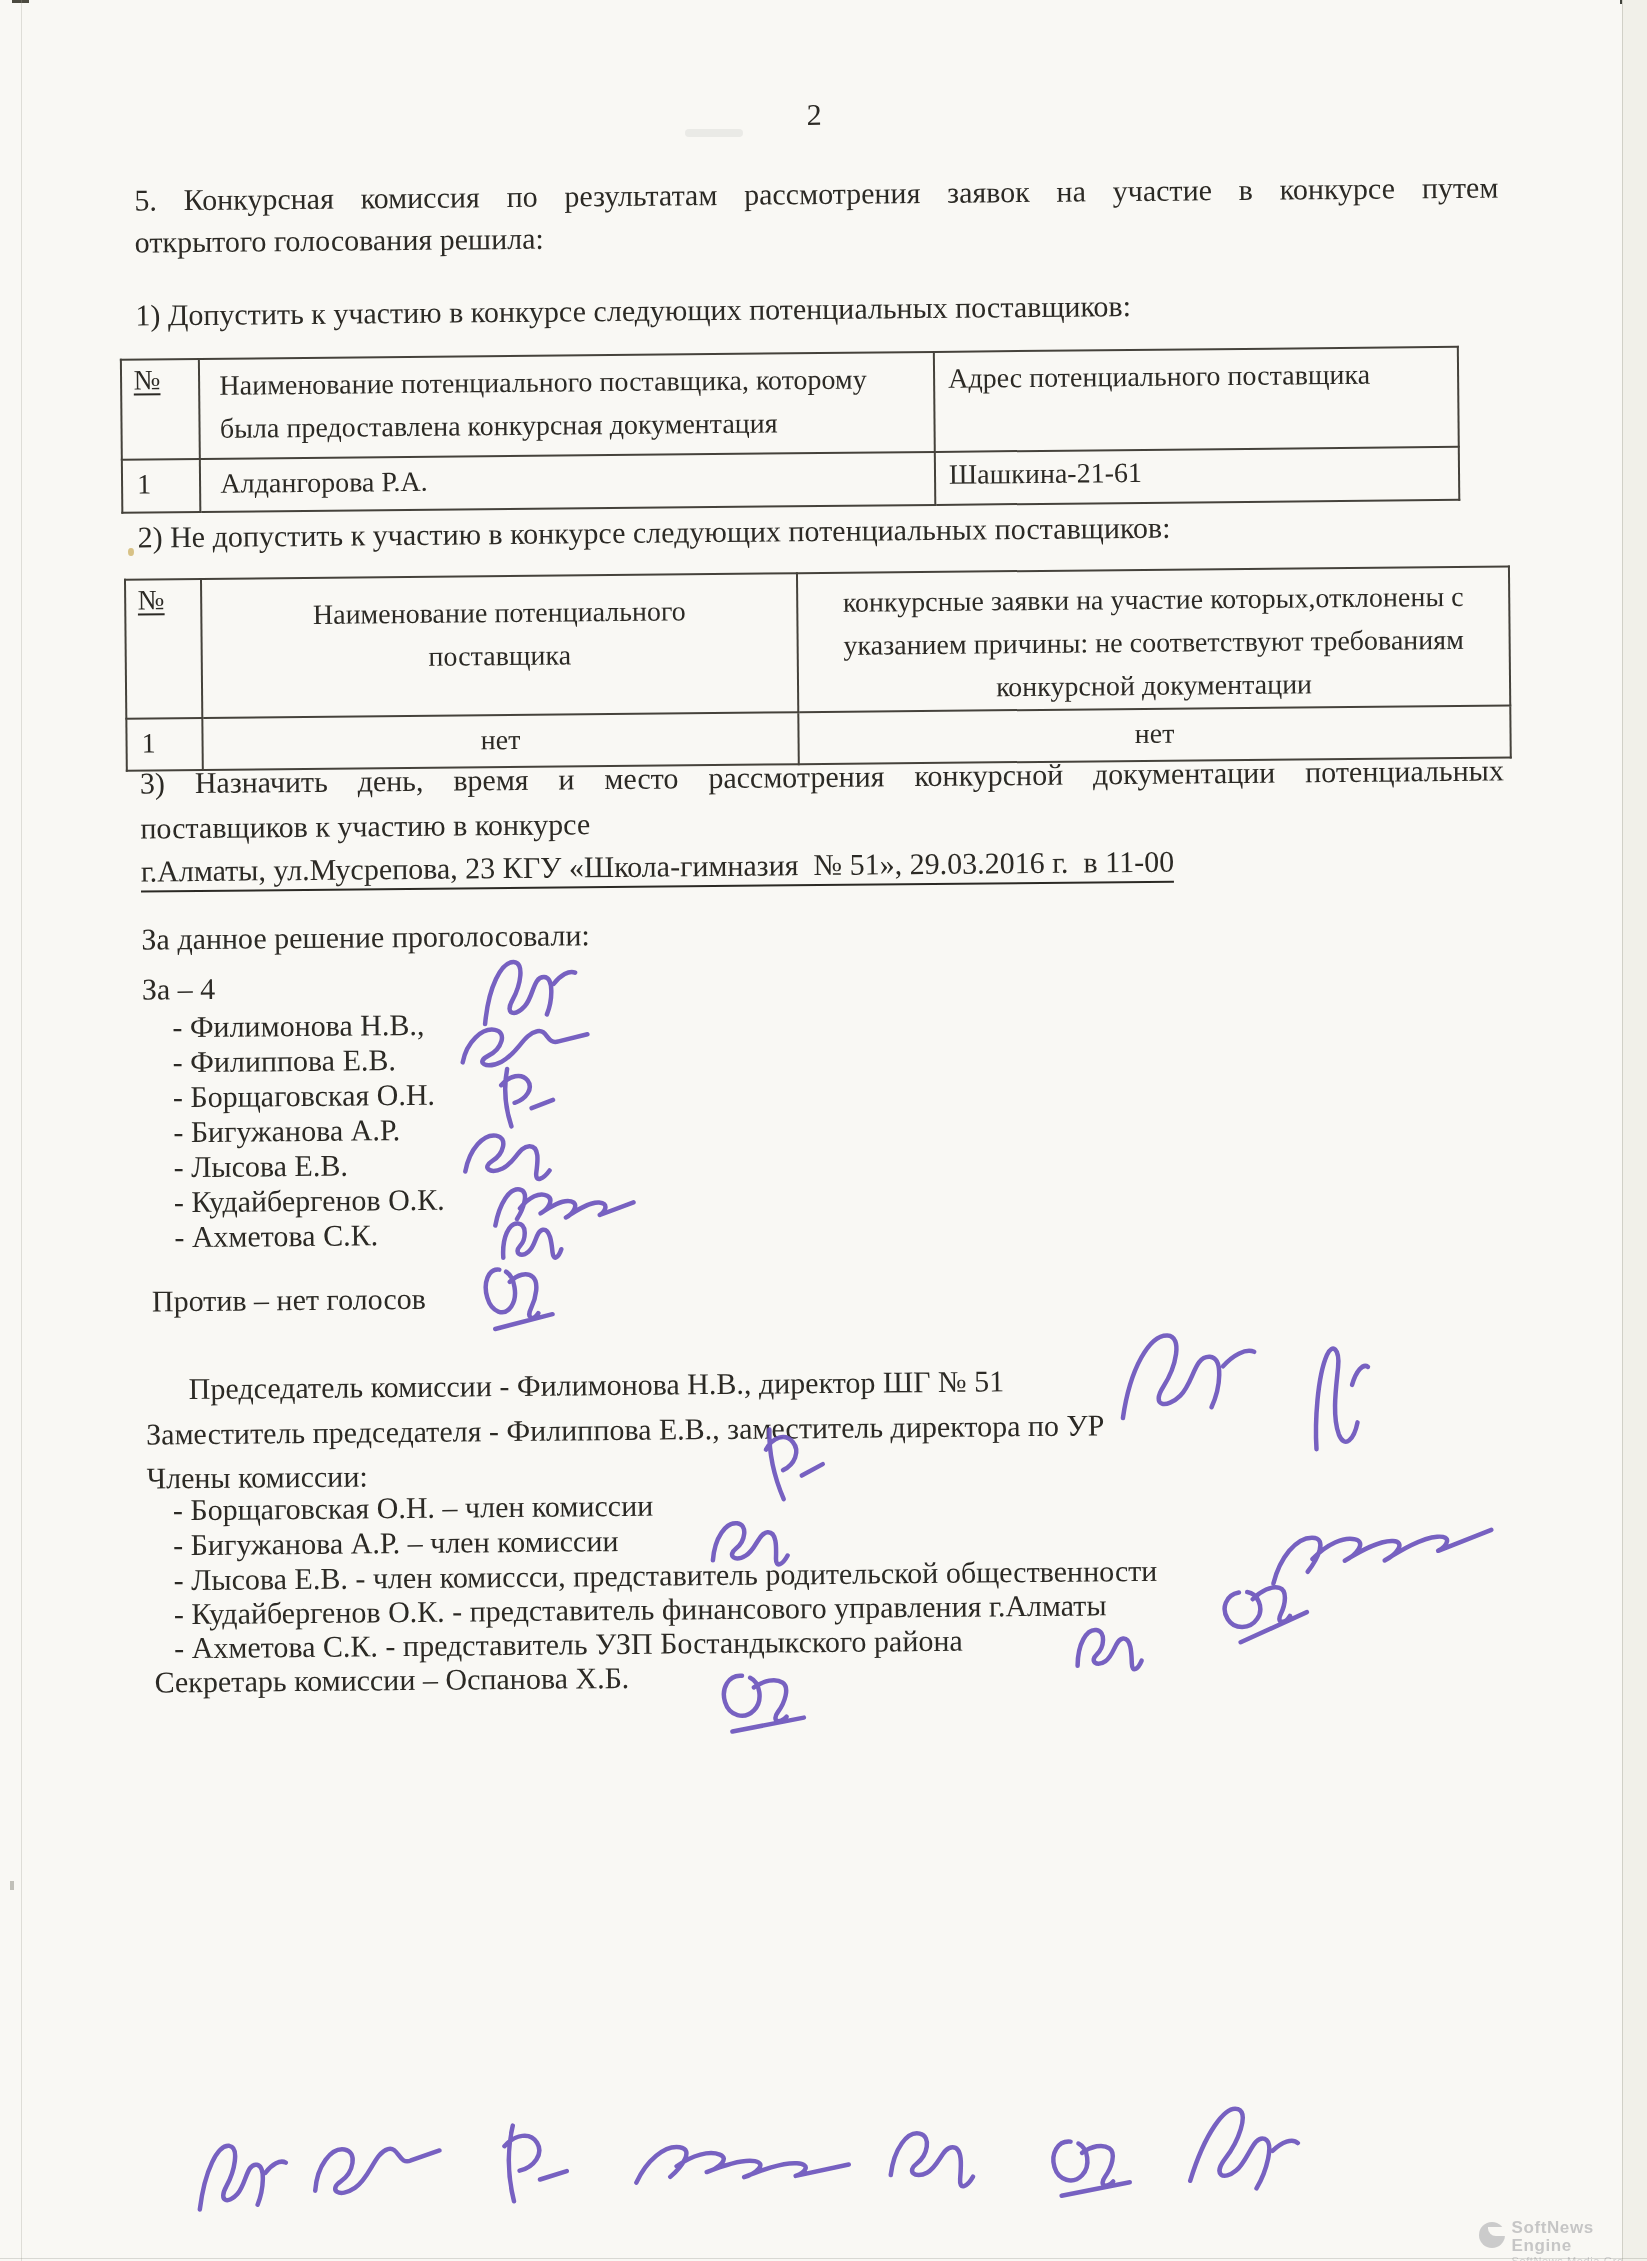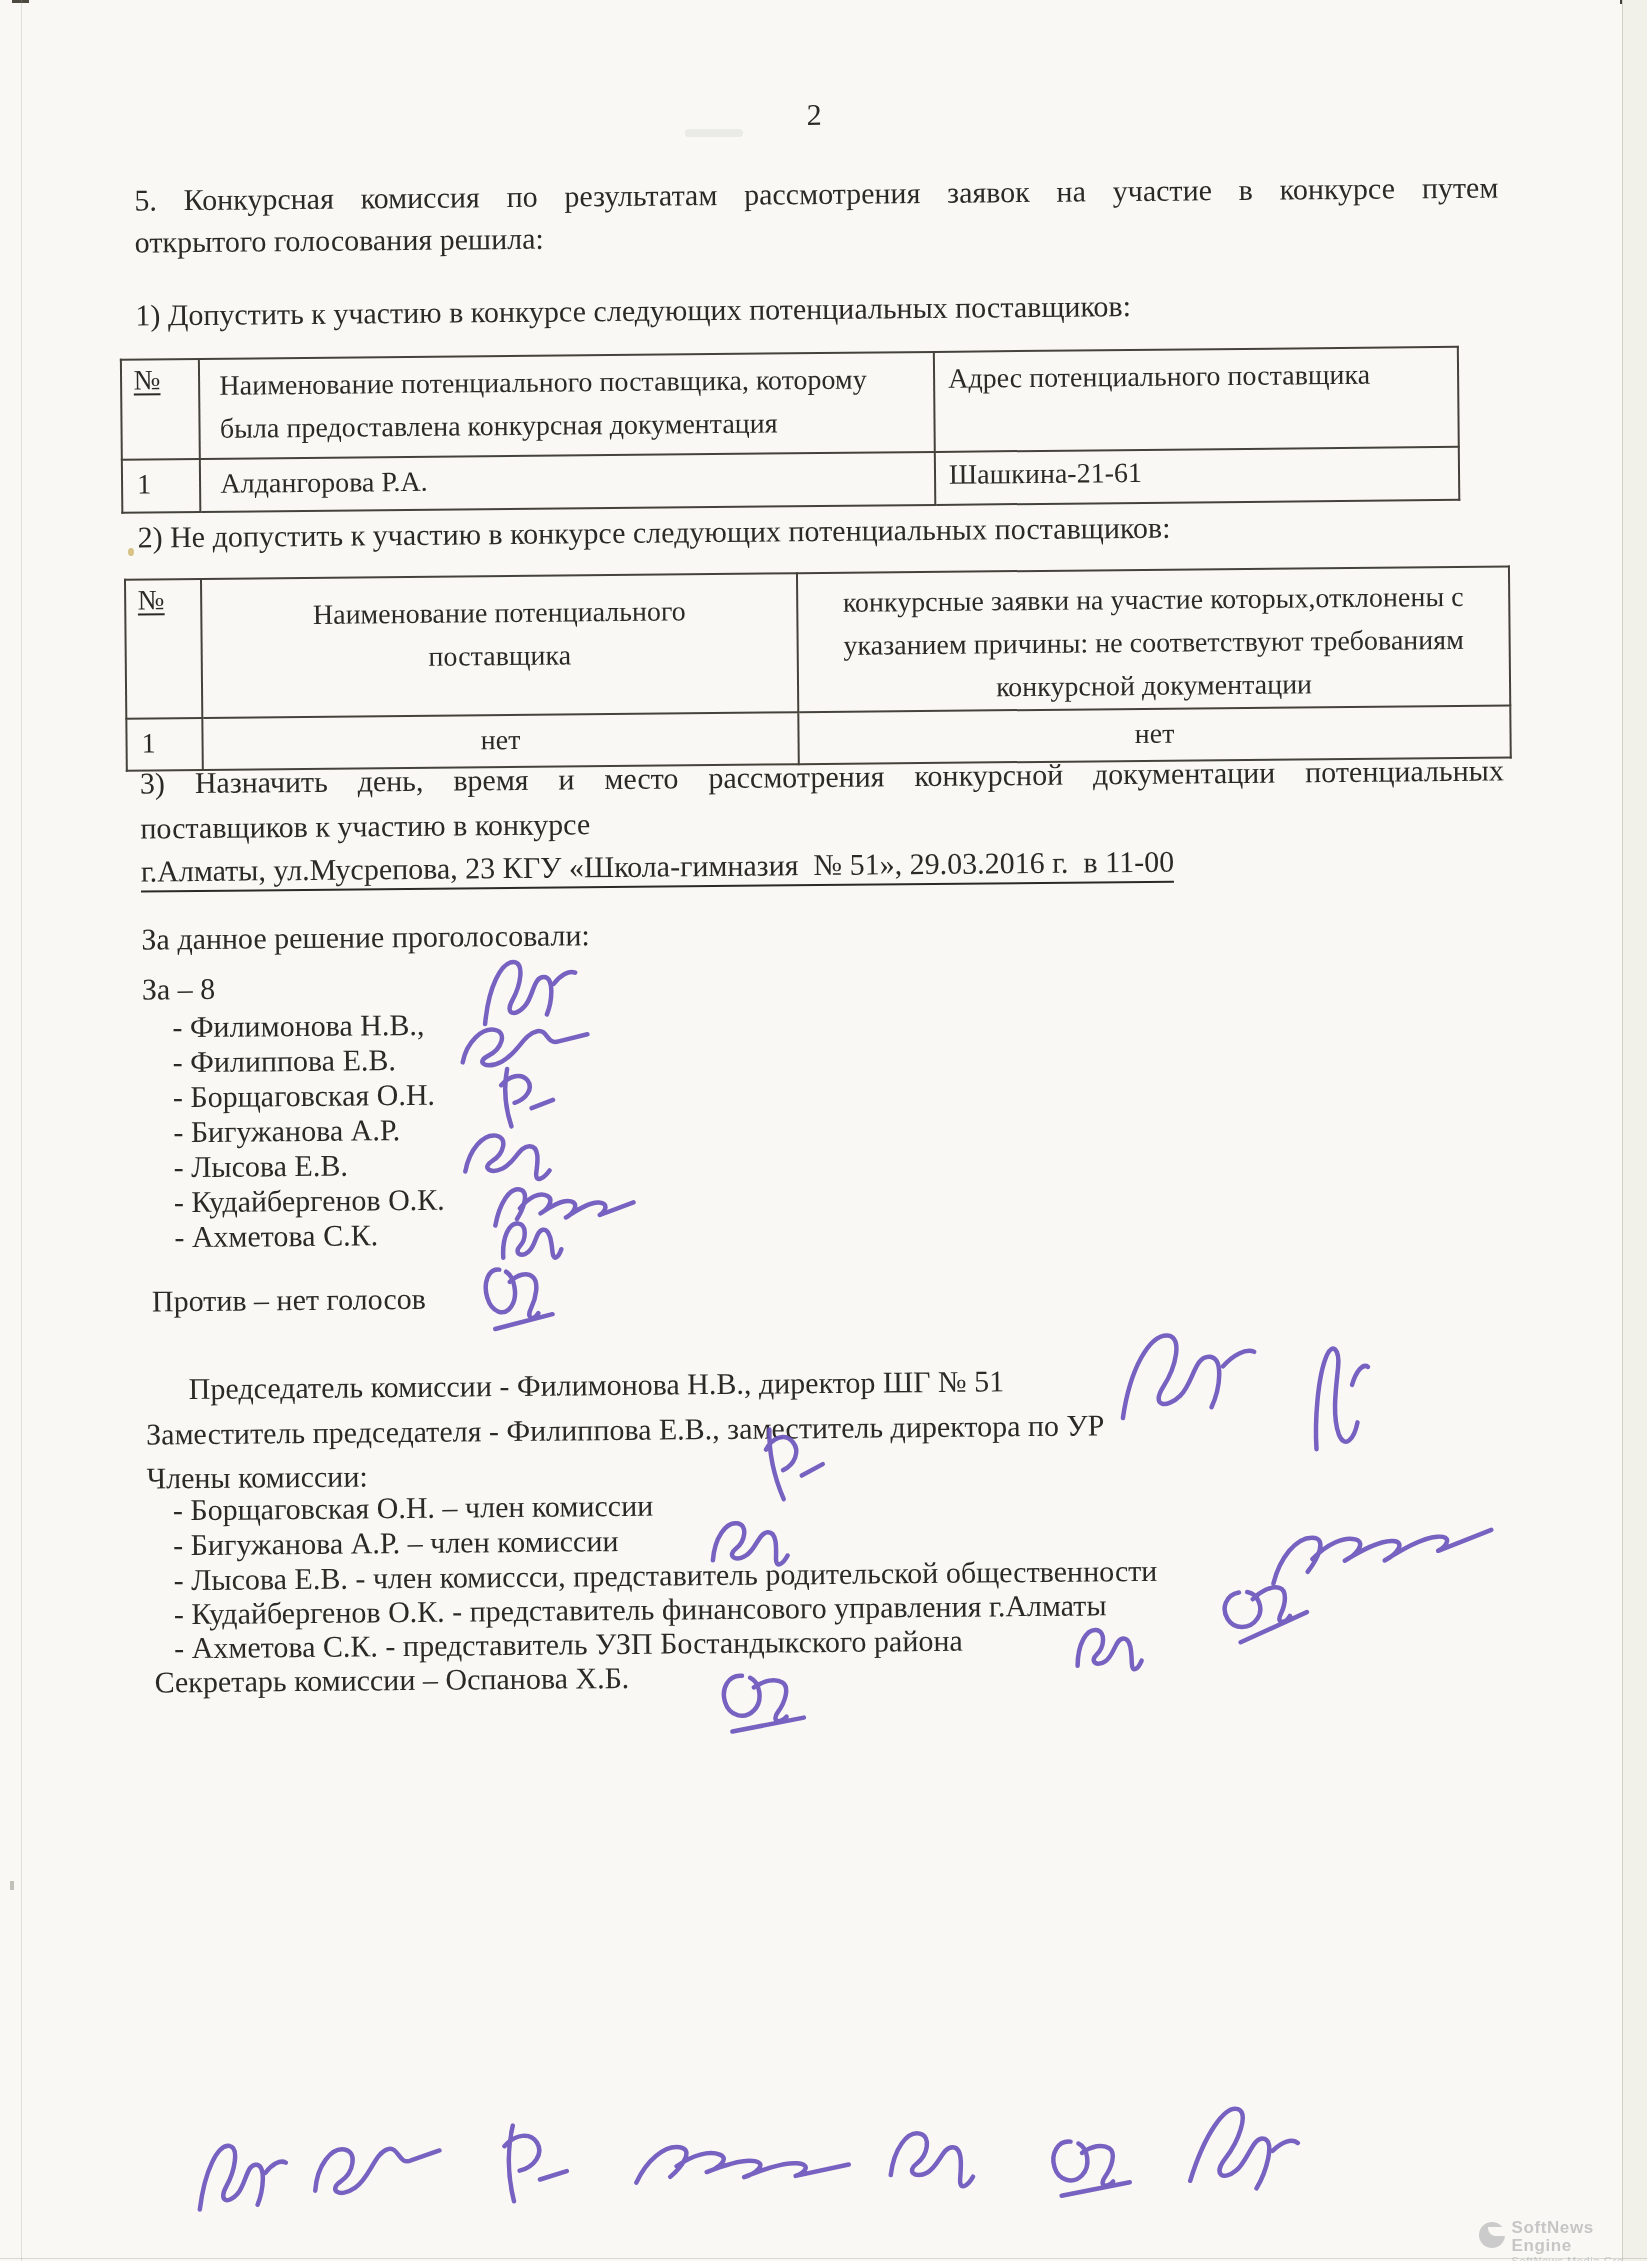--- a/index.html
+++ b/index.html
@@ -139,21 +139,21 @@
       <td class="d-c cell-line">нет</td>
     </tr>
   </tbody>
     </table>
 
   <div class="abs txt jline" style="left:143px;top:756px;width:1364px;">3) Назначить день, время и место рассмотрения конкурсной документации потенциальных</div>
   <div class="abs txt" style="left:143px;top:801px;">поставщиков к участию в конкурсе</div>
   <div class="abs txt" style="left:143px;top:844px;"><span class="ul">г.Алматы, ул.Мусрепова, 23 КГУ «Школа-гимназия &nbsp;№ 51», 29.03.2016 г. &nbsp;в 11-00</span></div>
 
   <div class="abs txt" style="left:143px;top:912px;">За данное решение проголосовали:</div>
-  <div class="abs txt" style="left:143px;top:962px;">За – 8</div>
+  <div class="abs txt" style="left:143px;top:962px;">За – 4</div>
 
   <div class="abs txt" style="left:173px;top:1000px;">- Филимонова Н.В.,</div>
   <div class="abs txt" style="left:173px;top:1035px;">- Филиппова Е.В.</div>
   <div class="abs txt" style="left:173px;top:1070px;">- Борщаговская О.Н.</div>
   <div class="abs txt" style="left:173px;top:1105px;">- Бигужанова А.Р.</div>
   <div class="abs txt" style="left:173px;top:1140px;">- Лысова Е.В.</div>
   <div class="abs txt" style="left:173px;top:1175px;">- Кудайбергенов О.К.</div>
   <div class="abs txt" style="left:173px;top:1210px;">- Ахметова С.К.</div>
 
   <div class="abs txt" style="left:150px;top:1274px;">Против – нет голосов</div>

